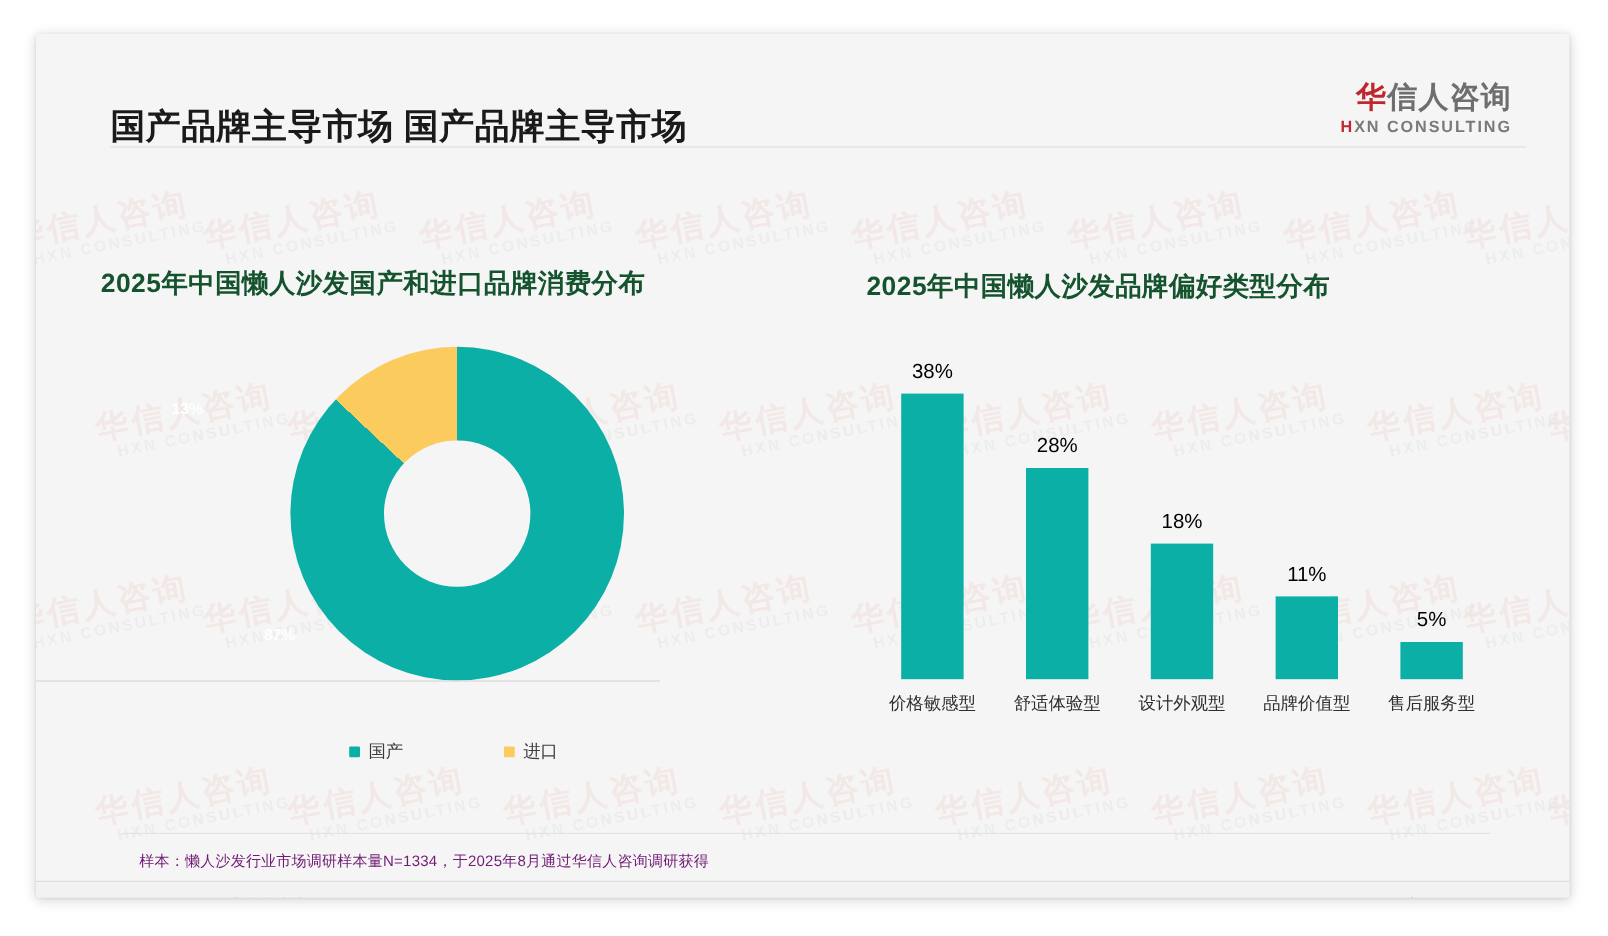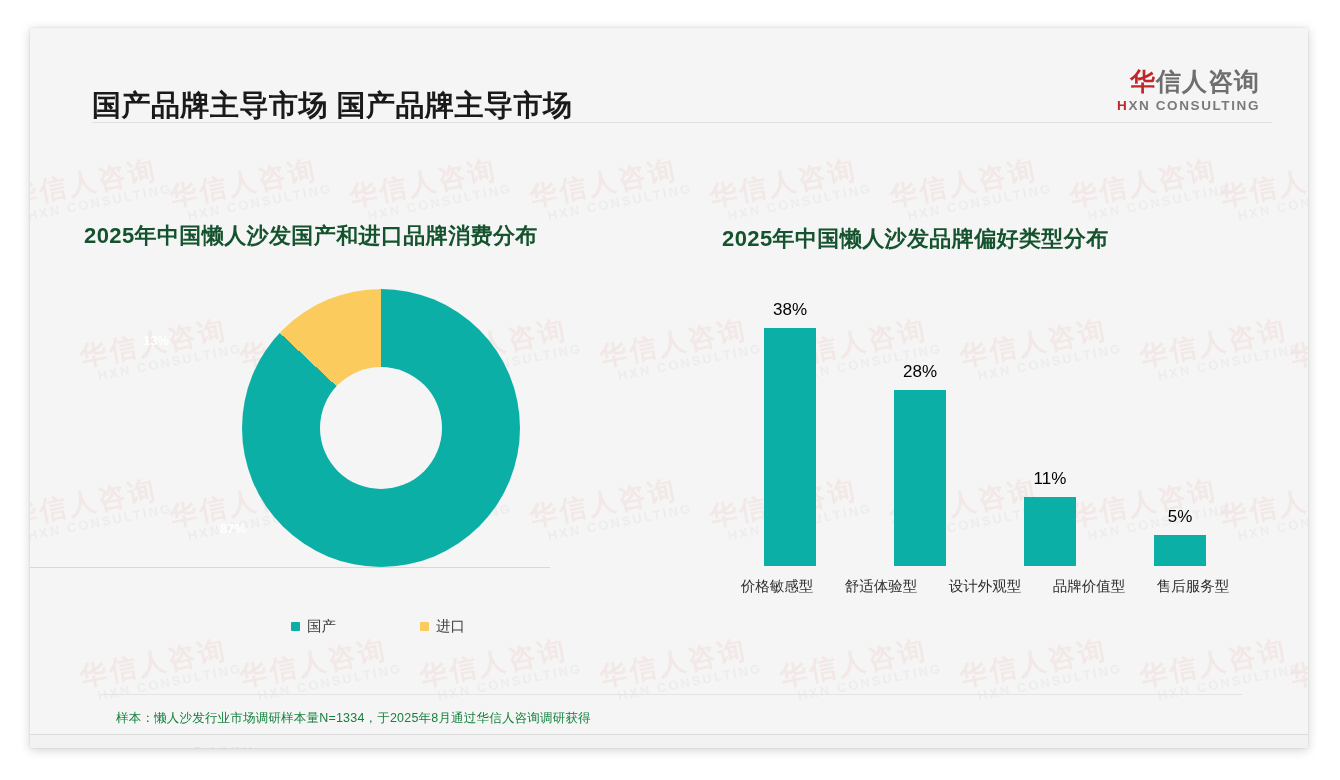--- a/index.html
+++ b/index.html
@@ -248,21 +248,21 @@
     width: 1140px;
     height: 1px;
     background: #e3e3e3;
     z-index: 3;
   }
   #footnote {
     position: absolute;
     left: 86px;
     top: 682px;
     font-size: 12.5px;
-    color: #15803d;
+    color: #701a75;
     letter-spacing: 0.2px;
     z-index: 3;
     white-space: nowrap;
   }
   #footer-rule {
     position: absolute;
     left: 0;
     top: 706px;
     width: 100%;
     height: 1px;
@@ -467,20 +467,24 @@
     <div class="chart-title" id="bar-title">2025年中国懒人沙发品牌偏好类型分布</div>
     <div id="bar-chart">
       <div id="bar-plot">
           <div class="bar-slot">
             <div class="bar-value">38%</div>
             <div class="bar-rect" style="height: 238.364px; background: rgb(12, 175, 165);"></div>
           </div>
           <div class="bar-slot">
             <div class="bar-value">28%</div>
             <div class="bar-rect" style="height: 175.636px; background: rgb(12, 175, 165);"></div>
+          </div>
+          <div class="bar-slot">
+            <div class="bar-value">18%</div>
+            <div class="bar-rect" style="height: 112.909px; background: rgb(12, 175, 165);"></div>
           </div>
           <div class="bar-slot">
             <div class="bar-value">11%</div>
             <div class="bar-rect" style="height: 69px; background: rgb(12, 175, 165);"></div>
           </div>
           <div class="bar-slot">
             <div class="bar-value">5%</div>
             <div class="bar-rect" style="height: 31.3636px; background: rgb(12, 175, 165);"></div>
           </div>
         </div>

